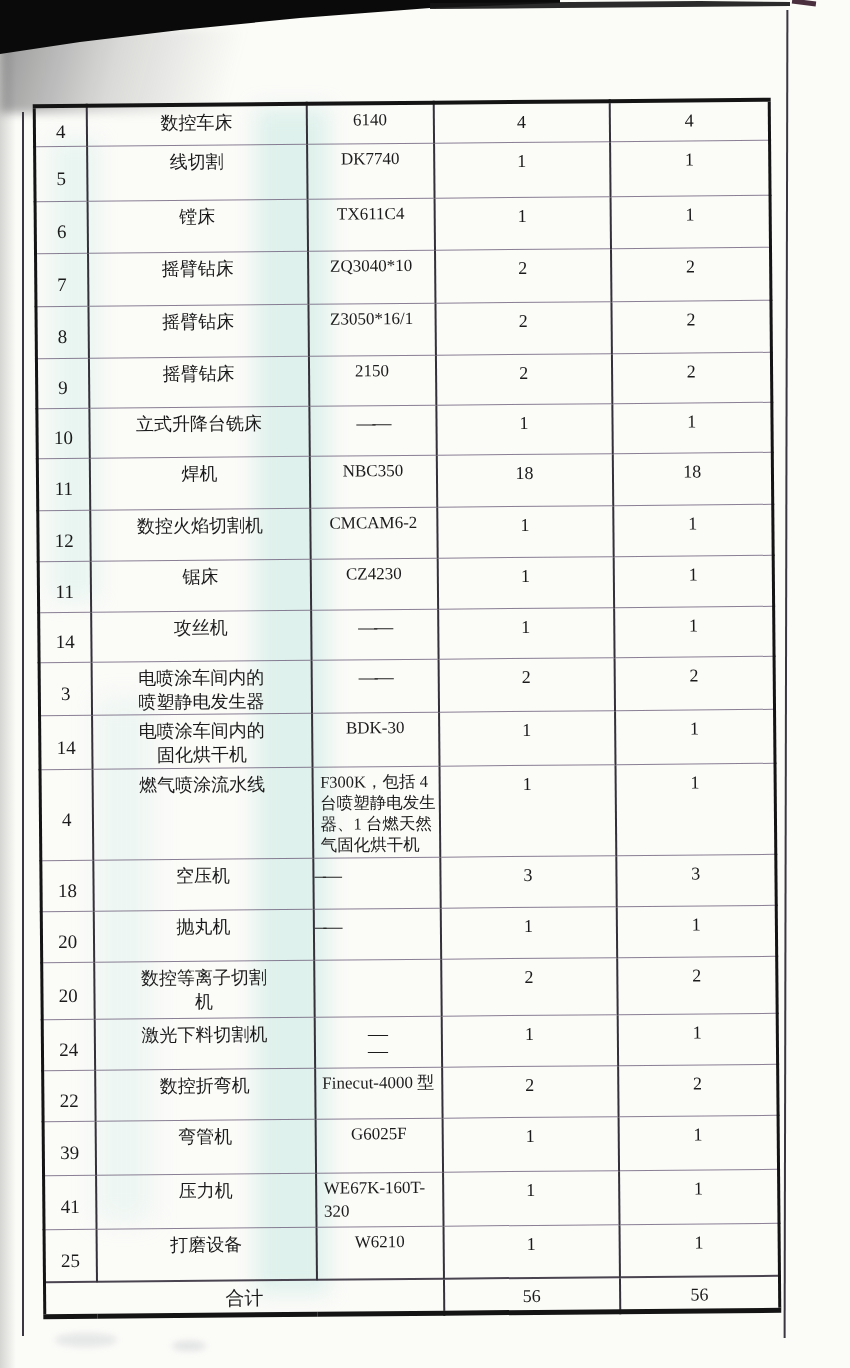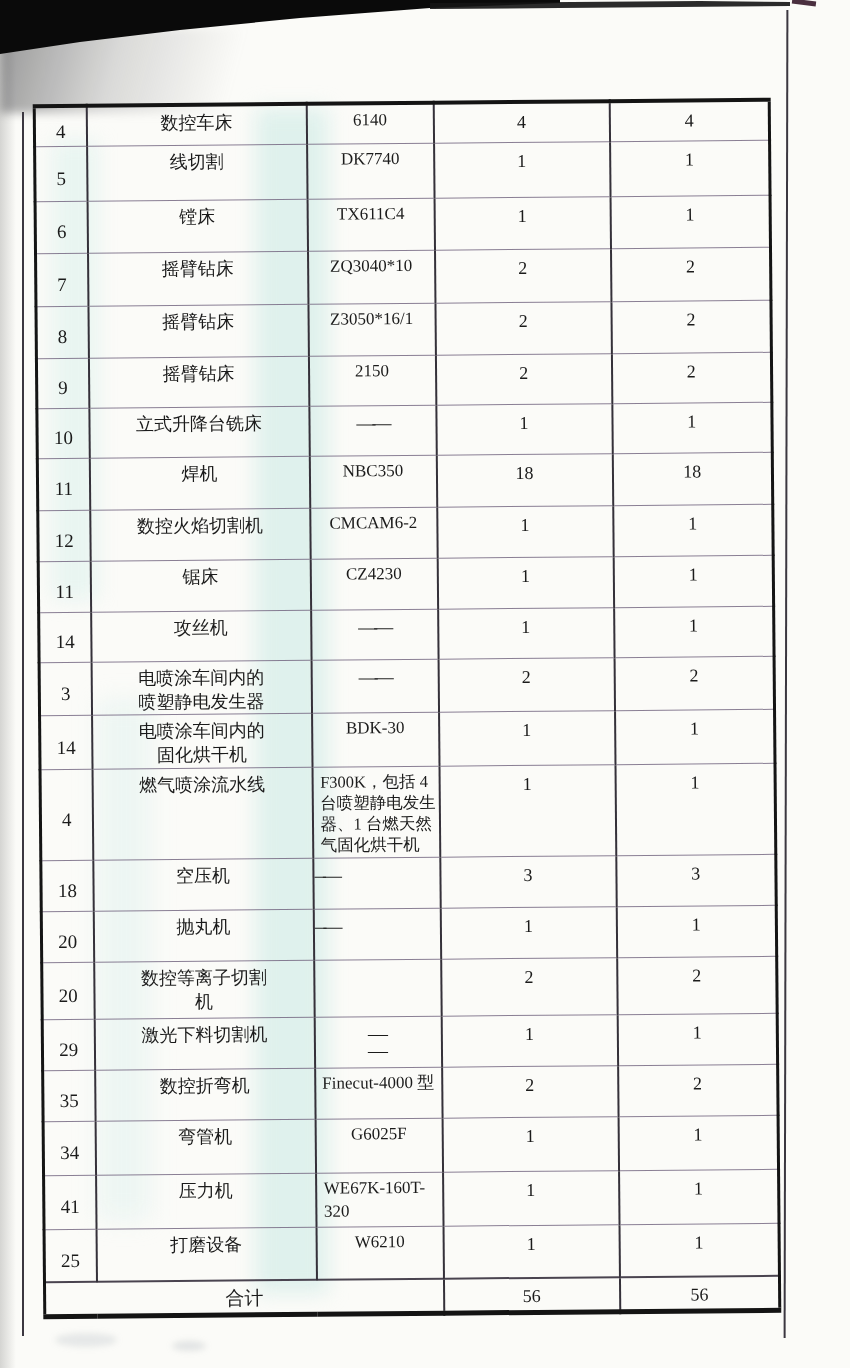--- a/index.html
+++ b/index.html
@@ -196,36 +196,36 @@
         </tr>
         <tr style="height: 57px;">
           <td class="no">20</td>
           <td class="name">数控等离子切割
 机</td>
           <td class="model"></td>
           <td class="qty">2</td>
           <td class="qty">2</td>
         </tr>
         <tr style="height: 51px;">
-          <td class="no">29</td>
+          <td class="no">24</td>
           <td class="name">激光下料切割机</td>
           <td class="model m-stack">—
 —</td>
           <td class="qty">1</td>
           <td class="qty">1</td>
         </tr>
         <tr style="height: 51px;">
-          <td class="no">35</td>
+          <td class="no">22</td>
           <td class="name">数控折弯机</td>
           <td class="model">Finecut-4000 型</td>
           <td class="qty">2</td>
           <td class="qty">2</td>
         </tr>
         <tr style="height: 54px;">
-          <td class="no">34</td>
+          <td class="no">39</td>
           <td class="name">弯管机</td>
           <td class="model">G6025F</td>
           <td class="qty">1</td>
           <td class="qty">1</td>
         </tr>
         <tr style="height: 54px;">
           <td class="no">41</td>
           <td class="name">压力机</td>
           <td class="model m-left">WE67K-160T-320</td>
           <td class="qty">1</td>

